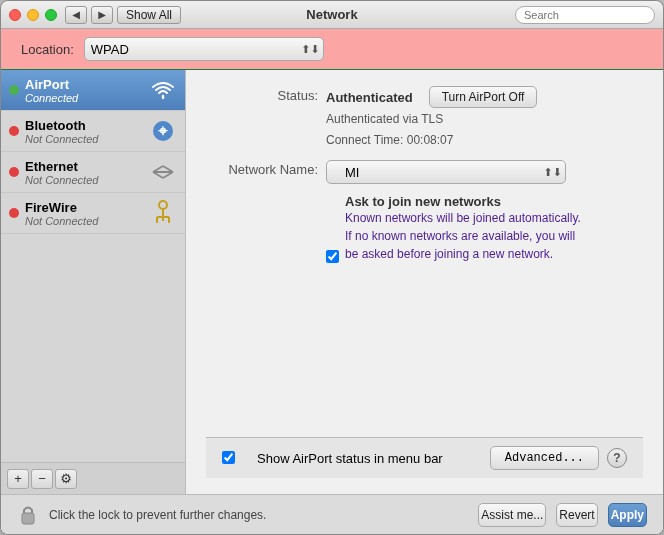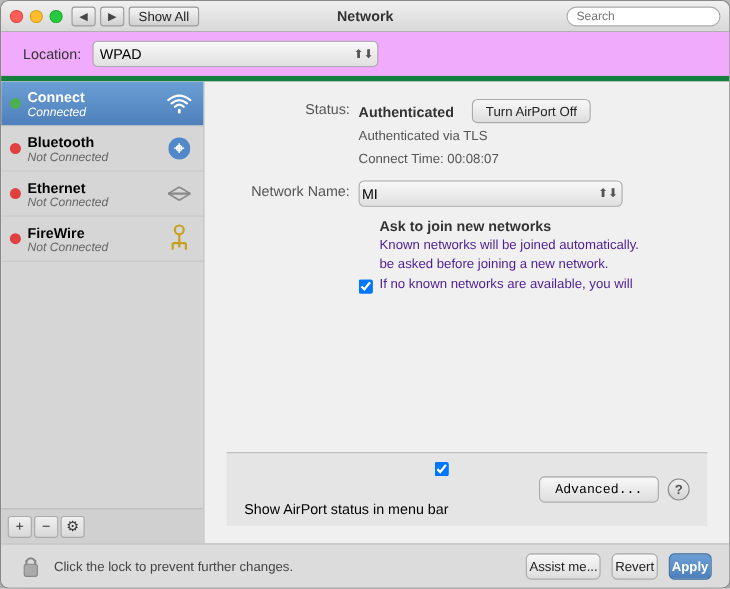--- a/index.html
+++ b/index.html
@@ -101,30 +101,30 @@
       padding: 0 8px;
       font-size: 11px;
     }
 
     
     .toolbar {
       padding: 8px 20px;
       display: flex;
       align-items: center;
       gap: 10px;
-      background: #f0abfc;
-      border-bottom: 5px solid #15803d;
+      background: #fca5a5;
+      border-bottom: 1px solid #15803d;
       flex-shrink: 0;
     }
     .location-label {
       font-size: 13px;
       color: #333;
     }
     .location-select {
-      width: 260px;
+      width: 240px;
       height: 24px;
       background: linear-gradient(to bottom, #f8f8f8, #e0e0e0);
       border: 1px solid #aaa;
       border-radius: 5px;
       padding: 0 6px;
       font-size: 13px;
       appearance: none;
       -webkit-appearance: none;
       cursor: pointer;
     }
@@ -291,21 +291,21 @@
       line-height: 1.6;
       margin-top: 2px;
     }
 
     .network-select {
       width: 240px;
       height: 24px;
       background: linear-gradient(to bottom, #f8f8f8, #e0e0e0);
       border: 1px solid #aaa;
       border-radius: 5px;
-      padding: 0 2px;
+      padding: 0 18px;
       font-size: 13px;
       appearance: none;
       -webkit-appearance: none;
       cursor: pointer;
     }
 
     .checkbox-row {
       display: flex;
       align-items: flex-end;
       gap: 6px;
@@ -333,23 +333,22 @@
       padding: 8px 16px;
       display: flex;
       align-items: center;
       gap: 8px;
       background: #e5e5e5;
       flex-shrink: 0;
     }
 
     .show-status-row {
       display: flex;
-      align-items: flex-end;
+      align-items: flex-start;
       gap: 22px;
-      flex-direction: column;
     }
 
     .advanced-btn {
       padding: 4px 14px;
       background: linear-gradient(to bottom, #f8f8f8, #ddd);
       border: 1px solid #aaa;
       border-radius: 5px;
       cursor: pointer;
       font-size: 12px;
       font-family: Liberation Mono, monospace;
@@ -447,21 +446,21 @@
   </div>
 
   <div class="content">
 
     <div class="sidebar">
       <div class="sidebar-list">
 
         <div class="sidebar-item selected">
           <div class="sidebar-item-dot dot-green"></div>
           <div class="sidebar-item-text">
-            <div class="sidebar-item-name">Connect</div>
+            <div class="sidebar-item-name">AirPort</div>
             <div class="sidebar-item-status">Connected</div>
           </div>
           <div class="sidebar-item-icon">
             <svg width="24" height="20" viewBox="0 0 24 20">
               <path d="M12 16 L12 18" stroke="white" stroke-width="2.5" stroke-linecap="round"></path>
               <path d="M8 13 Q12 9 16 13" stroke="white" stroke-width="2" fill="none" stroke-linecap="round"></path>
               <path d="M5 10 Q12 4 19 10" stroke="white" stroke-width="2" fill="none" stroke-linecap="round"></path>
               <path d="M2 7 Q12 -1 22 7" stroke="white" stroke-width="2" fill="none" stroke-linecap="round"></path>
             </svg>
           </div>
@@ -551,22 +550,22 @@
       </div>
 
       <div class="detail-row">
         <div class="detail-label"></div>
         <div class="detail-value">
           <div class="checkbox-row">
             <input type="checkbox" checked="" style="">
             <div>
               <div class="checkbox-main">Ask to join new networks</div>
               <div class="checkbox-desc">Known networks will be joined automatically.</div>
+              <div class="checkbox-desc">If no known networks are available, you will</div>
               <div class="checkbox-desc">be asked before joining a new network.</div>
-              <div class="checkbox-desc">If no known networks are available, you will</div>
             </div>
           </div>
         </div>
       </div>
 
       <div class="spacer"></div>
 
       <div class="bottom-bar">
         <div class="show-status-row">
           <input type="checkbox" checked="" style="">

